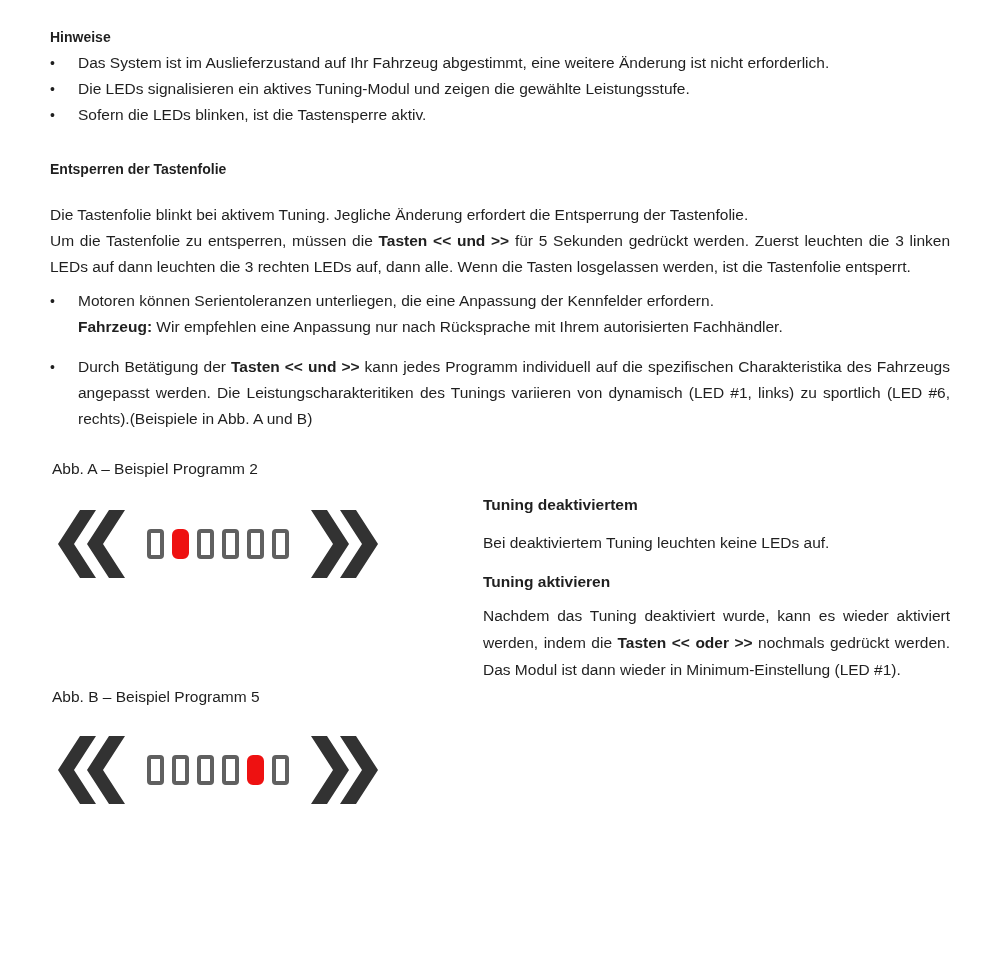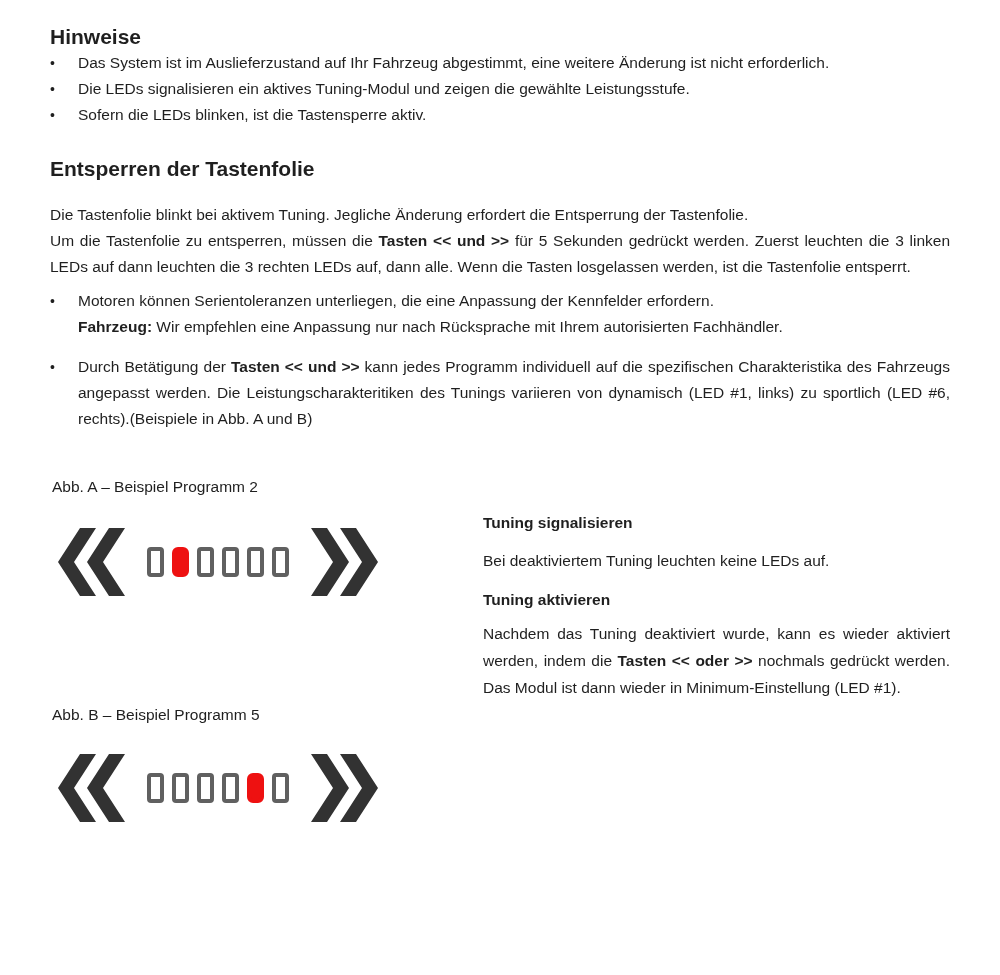--- a/index.html
+++ b/index.html
@@ -3,32 +3,32 @@
 <meta charset="utf-8">
 <style>
   html,body{margin:0;padding:0;background:#ffffff;}
   body{
     width:1000px;height:975px;overflow:hidden;
     font-family:"Liberation Sans",sans-serif;
     color:#1f1f1f;font-size:15.5px;
   }
   .page{padding:24px 50px 0 50px;}
   .b{font-weight:700;}
-  .sec-h{font-weight:700;font-size:21px;line-height:26px;}
+  .sec-h{font-weight:700;font-size:14px;line-height:26px;}
   .body-line{line-height:26px;}
   .just{text-align:justify;}
 
   
   .bullet-row{display:flex;margin:0;}
   .bullet-dot{width:28px;flex:0 0 28px;line-height:26px;font-size:14px;}
   .bullet-text{flex:1;line-height:26px;}
   .bullet-cont{margin-left:28px;line-height:26px;}
 
   
-  .columns{display:flex;margin-top:42px;}
+  .columns{display:flex;margin-top:24px;}
   .col-left{width:433px;flex:0 0 433px;}
   .col-right{flex:1;}
 
   .fig-label{line-height:26px;margin-left:2px;}
   .fig-graphic{display:flex;align-items:center;margin-top:28px;margin-left:8px;}
   .fig-b{margin-top:106px;}
   .fig-b-graphic{margin-top:26px;}
 
   .led-row{display:flex;align-items:center;gap:8px;margin:0 22px;}
   .led{
@@ -134,21 +134,21 @@
         <svg class="chev" width="67" height="68" viewBox="0 0 67 68">
           <g transform="translate(67,0) scale(-1,1)">
             <polygon points="22,0 38,0 16,34 38,68 22,68 0,34" fill="#323232"></polygon>
             <polygon points="51,0 67,0 45,34 67,68 51,68 29,34" fill="#323232"></polygon>
           </g>
         </svg>
       </div>
     </div>
 
     <div class="col-right">
-      <div class="rc-h" style="margin-top:36px;">Tuning signalisieren</div>
+      <div class="rc-h" style="margin-top:36px;">Tuning deaktiviertem</div>
       <div class="rc-p rc-gap">Bei deaktiviertem Tuning leuchten keine LEDs auf.</div>
 
       <div class="rc-h rc-h2">Tuning aktivieren</div>
       <div class="rc-p just"><span>Nachdem das Tuning deaktiviert wurde, kann es wieder aktiviert werden, indem die </span><span class="b">Tasten &lt;&lt; oder &gt;&gt;</span><span> nochmals gedrückt werden. Das Modul ist dann wieder in Minimum-Einstellung (LED #1).</span></div>
     </div>
 
   </div>
 </div>
 
 </body></html>

